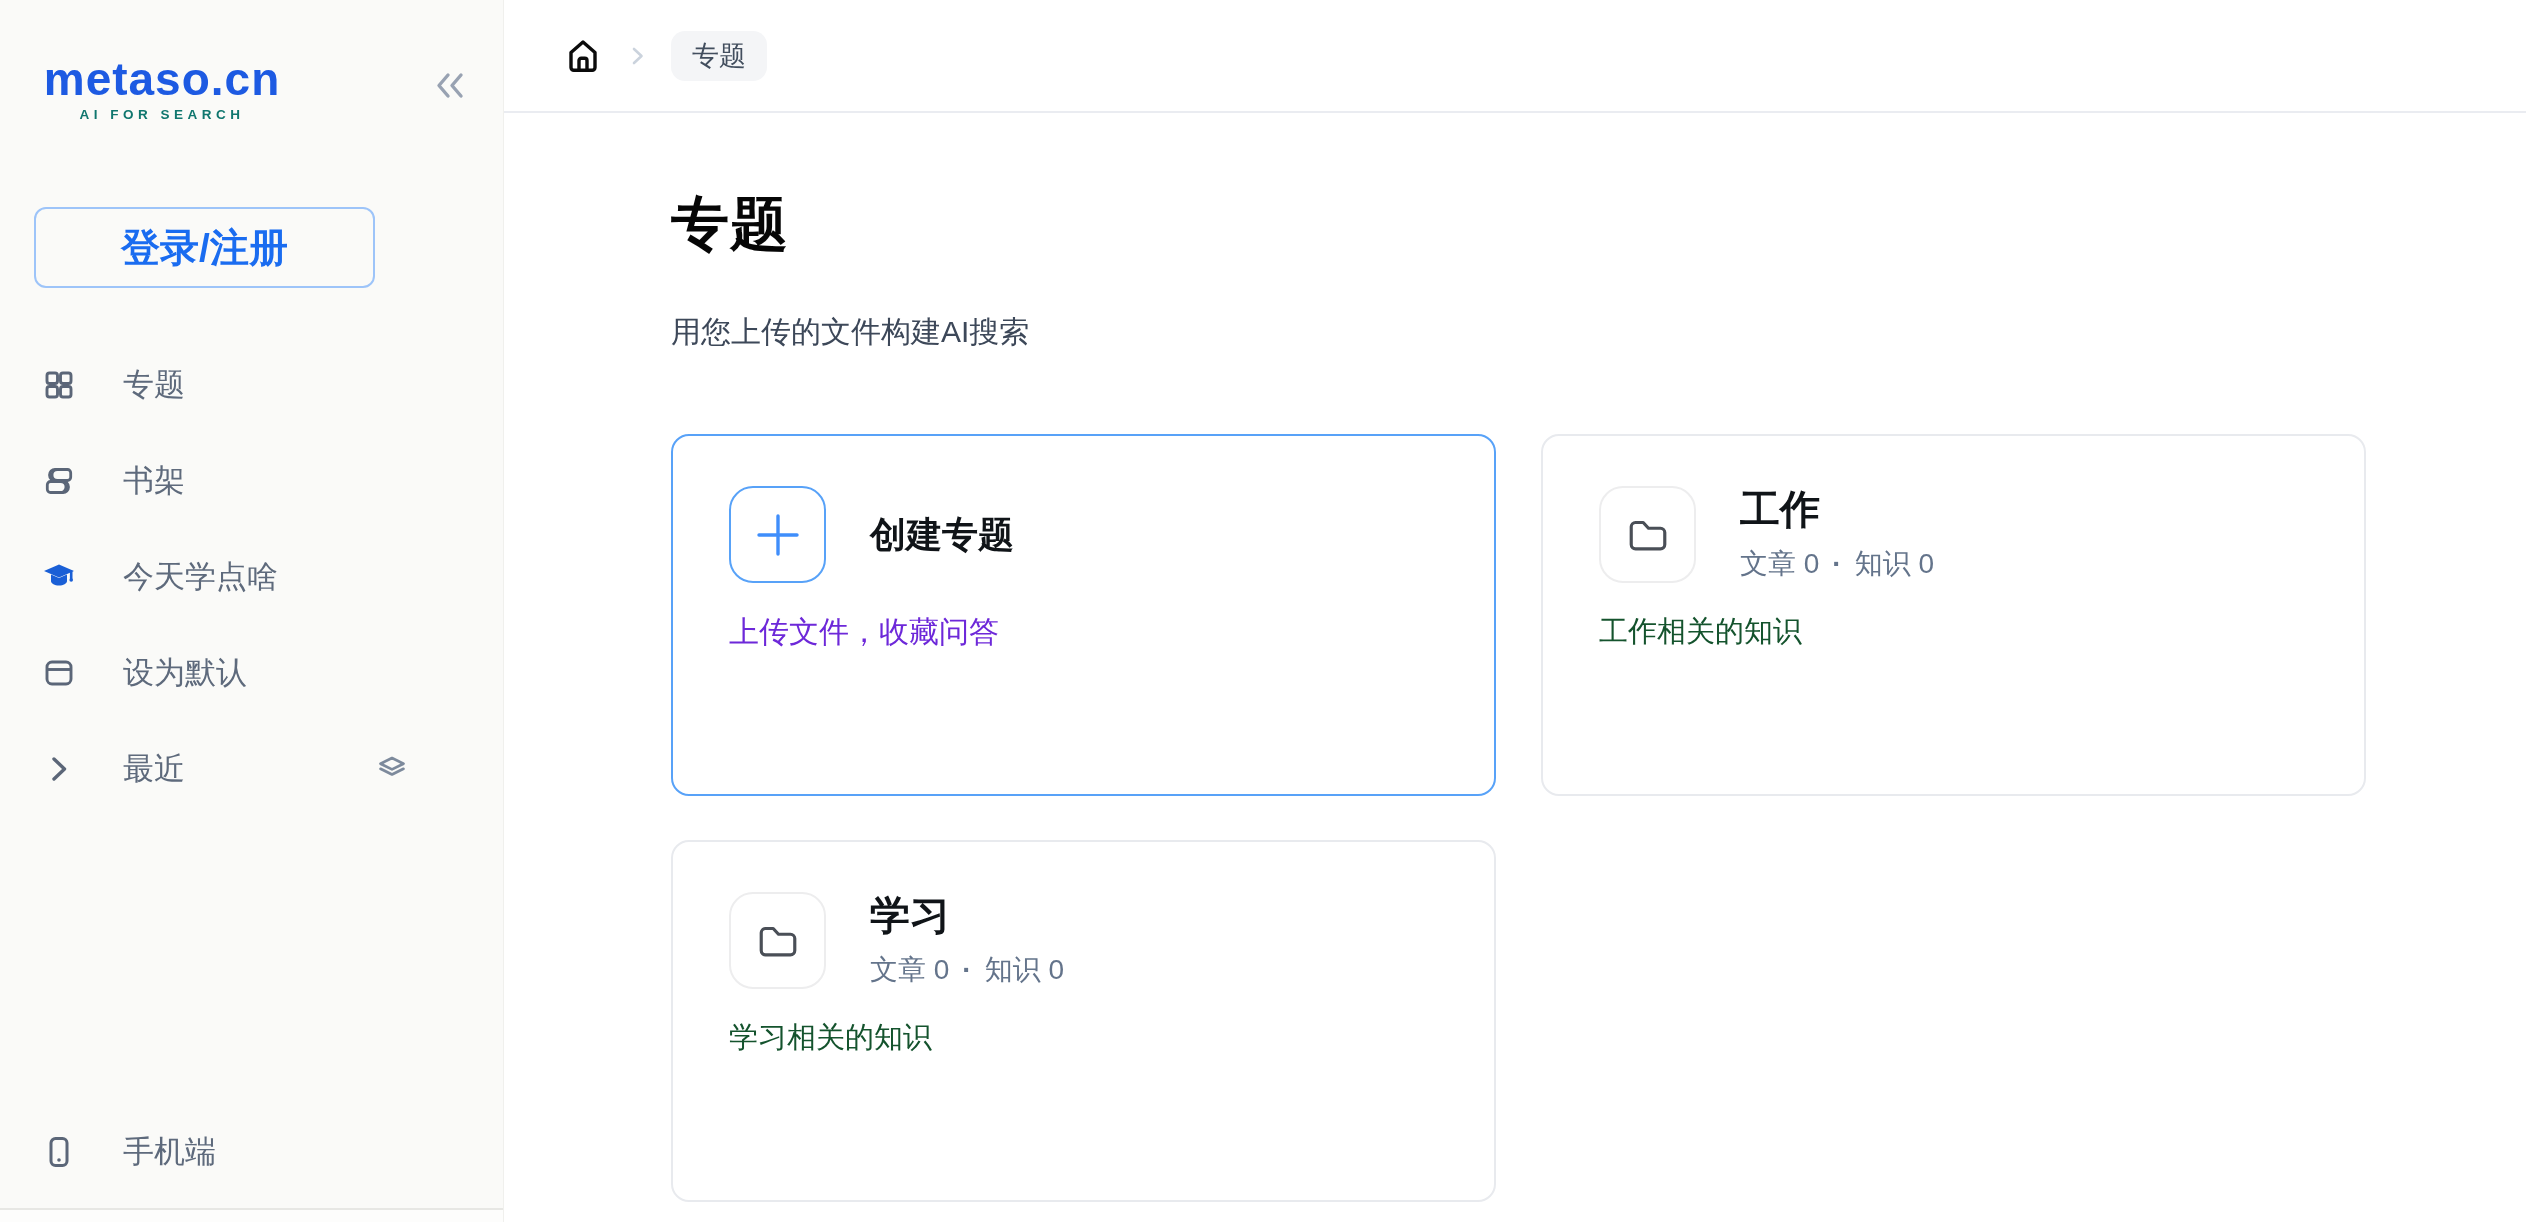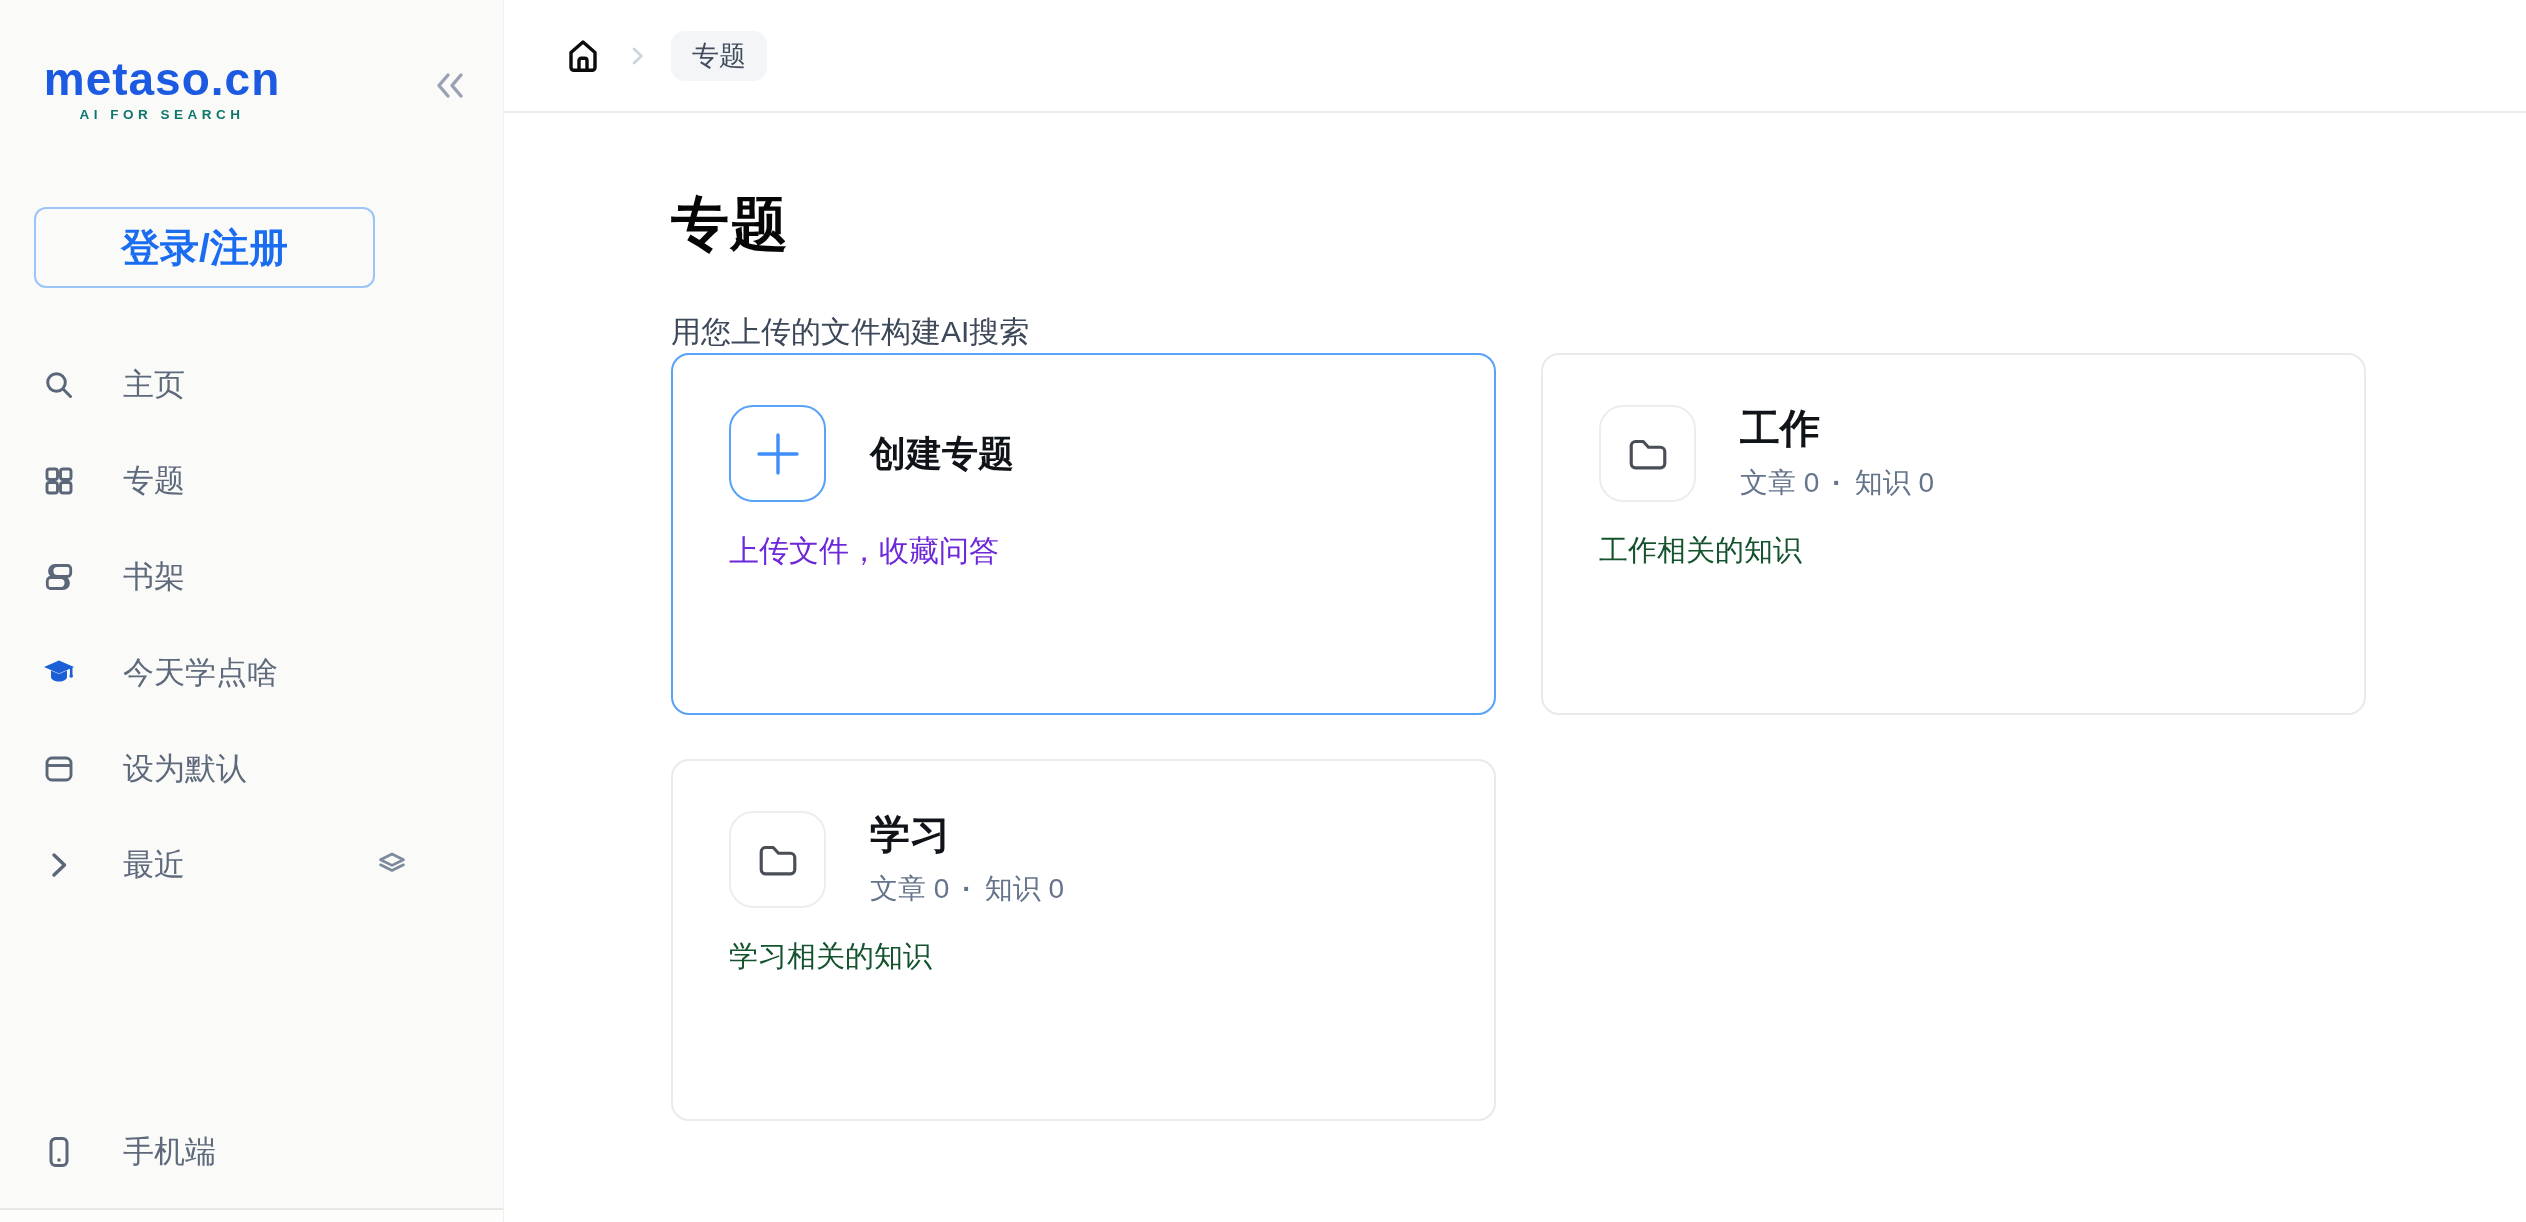--- a/index.html
+++ b/index.html
@@ -69,20 +69,21 @@
   .crumb-pill {
     background:#f4f5f7; border-radius:14px;
     height:50px; padding:0 21px;
     display:flex; align-items:center;
     font-size:27px; color:#424e5e; cursor:pointer;
   }
   .content { padding:82px 160px 0 167px; }
   .page-title { font-size:58px; font-weight:700; color:#060606; line-height:1; letter-spacing:1px; }
   .page-subtitle { margin-top:58px; font-size:30px; line-height:1.4; color:#3d4859; }
   .cards-grid {
+    margin-top:81px;
     display:grid; grid-template-columns:1fr 1fr;
     column-gap:45px; row-gap:44px;
   }
   .card {
     height:362px; background:#ffffff;
     border:2px solid #e8eaee; border-radius:18px;
     padding:50px 56px; cursor:pointer;
   }
   .card--create { border-color:#58a2f8; }
   .card-head { display:flex; align-items:center; }
@@ -121,29 +122,20 @@
       </svg>
     </span>
   </button>
 
   <button class="login-btn">
     <span>登录/注册</span>
   </button>
 
   <nav class="nav">
 
-    <div class="nav-item">
-      <span class="nav-icon">
-        <svg width="34" height="34" viewBox="0 0 34 34" fill="none" stroke="#5b6678" stroke-width="3" stroke-linecap="round">
-          <circle cx="14.5" cy="14.5" r="8.8"></circle>
-            <line x1="21.3" y1="21.3" x2="28.5" y2="28.5"></line>
-        </svg>
-      </span>
-      <span class="nav-label">主页</span>
-    </div>
 
     <div class="nav-item">
       <span class="nav-icon">
         <svg width="34" height="34" viewBox="0 0 34 34" fill="none" stroke="#5b6678" stroke-width="2.9" stroke-linejoin="round">
           <rect x="5" y="5" width="10.5" height="10.5" rx="2.5"></rect>
             <rect x="18.5" y="5" width="10.5" height="10.5" rx="2.5"></rect>
           <rect x="5" y="18.5" width="10.5" height="10.5" rx="2.5"></rect>
             <rect x="18.5" y="18.5" width="10.5" height="10.5" rx="2.5"></rect>
         </svg>
       </span>

